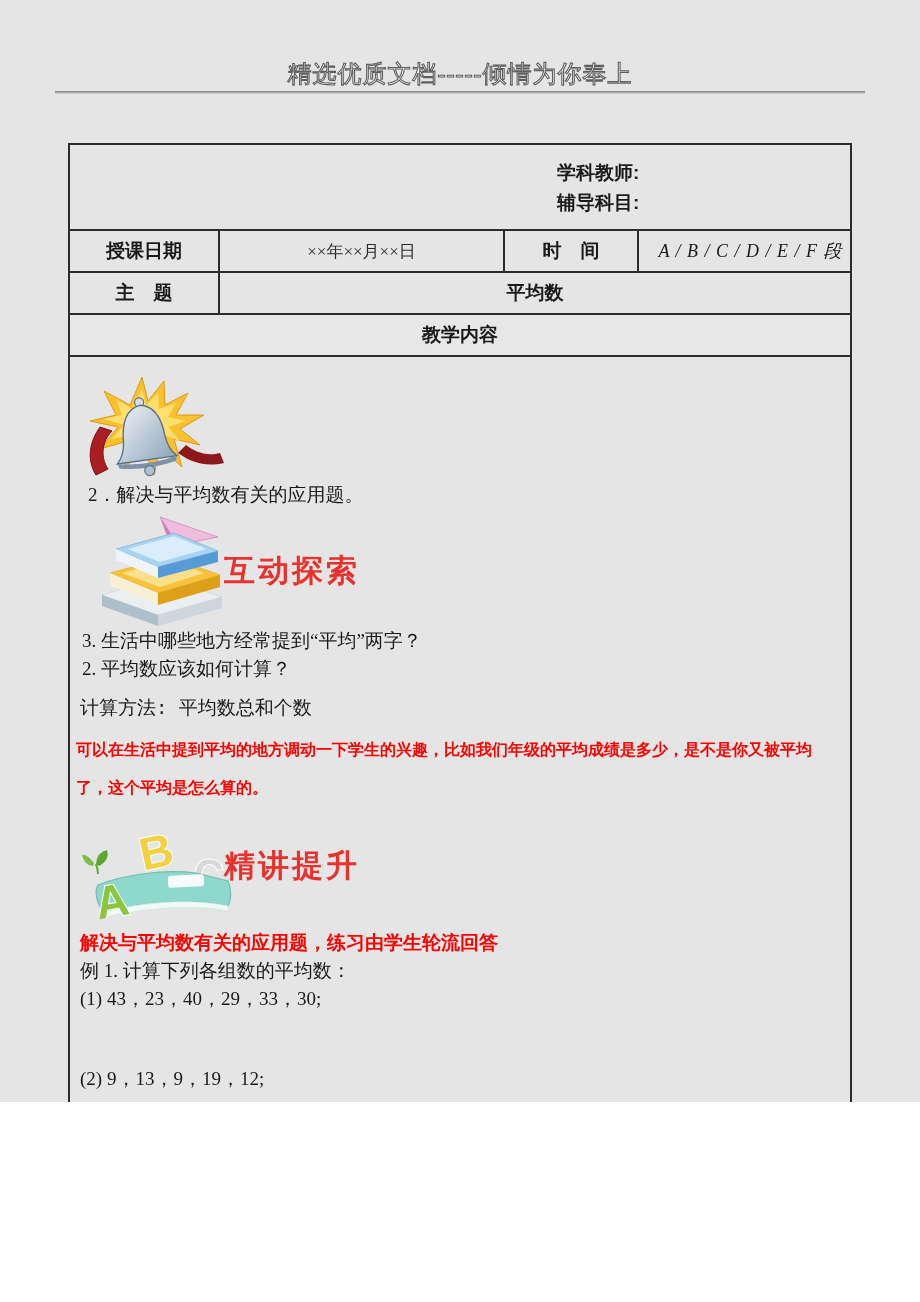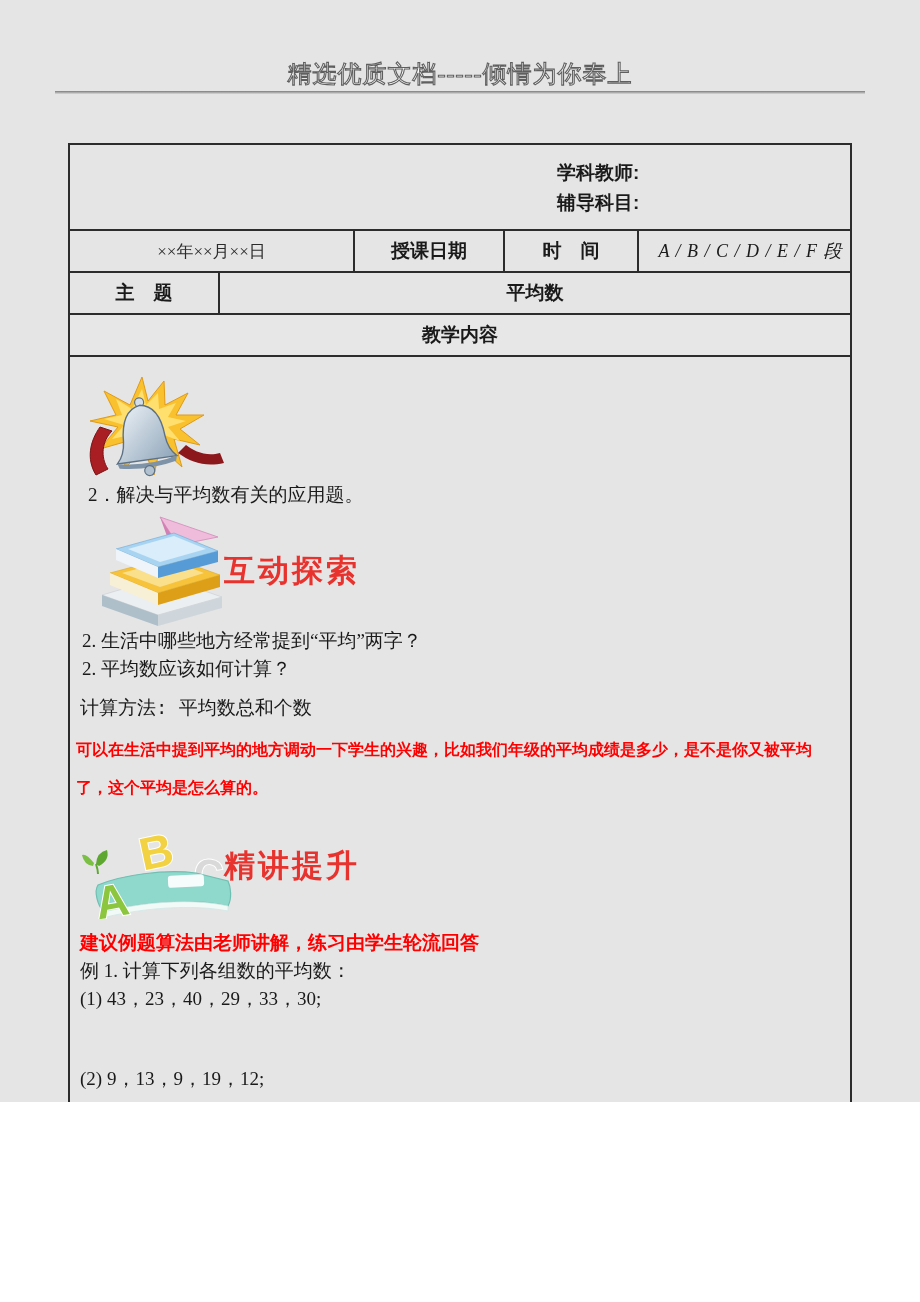--- a/index.html
+++ b/index.html
@@ -73,22 +73,22 @@
   <div class="info-table">
 
     <div class="t-row row-names">
       <div class="name-group group-right">
         <span class="bold-label">学科教师:</span>
         <span class="bold-label">辅导科目:</span>
       </div>
     </div>
 
     <div class="t-row row-mid">
+      <div class="cell v c-datelabel bold-label">授课日期</div>
       <div class="cell v c-datevalue">××年××月××日</div>
-      <div class="cell v c-datelabel bold-label">授课日期</div>
       <div class="cell v c-timelabel bold-label">时　间</div>
       <div class="cell c-timevalue">A / B / C / D / E / F 段</div>
     </div>
 
     <div class="t-row row-mid">
       <div class="cell v c-topiclabel bold-label">主　题</div>
       <div class="cell c-topicvalue bold-label">平均数</div>
     </div>
 
     <div class="t-row row-banner">
@@ -131,40 +131,40 @@
             <polygon points="40,58 88,45 122,58 78,72" fill="#fadf8d"></polygon>
             <polygon points="76,78 138,60 138,72 76,90" fill="#dd9f17"></polygon>
             <polygon points="28,58 76,78 76,90 28,70" fill="#f8efd7"></polygon>
             <polygon points="34,34 92,18 136,36 76,52" fill="#a8d4f2" stroke="#6aa7d6" stroke-width="0.6"></polygon>
             <polygon points="46,34 92,21 124,34 78,47" fill="#d9edfb"></polygon>
             <polygon points="76,52 136,36 136,47 76,63" fill="#569bd6"></polygon>
             <polygon points="34,34 76,52 76,63 34,45" fill="#eef4f9"></polygon>
           </svg>
           <span class="sec-title">互动探索</span>
         </div>
-        <div class="explore-item">2. 生活中哪些地方经常提到“平均”两字？</div>
+        <div class="explore-item">3. 生活中哪些地方经常提到“平均”两字？</div>
         <div class="explore-item">2. 平均数应该如何计算？</div>
         <div class="method-line">计算方法: 平均数总和个数</div>
         <div class="red-note">可以在生活中提到平均的地方调动一下学生的兴趣，比如我们年级的平均成绩是多少，是不是你又被平均了，这个平均是怎么算的。</div>
 
         <div class="sec-head" style="margin-top:6px;">
           <svg width="150" height="106" viewBox="0 0 150 106">
             <text x="58" y="54" transform="rotate(-12 78 40)" font-family="Liberation Sans, sans-serif" font-weight="bold" font-size="46" fill="#f2d143" stroke="#ffffff" stroke-width="2" paint-order="stroke">B</text>
             <text x="112" y="74" transform="rotate(8 124 60)" font-family="Liberation Sans, sans-serif" font-weight="bold" font-size="40" fill="#d9d9d9" stroke="#ffffff" stroke-width="2" paint-order="stroke">C</text>
             <path d="M12,50 q-8,-10 -12,-8 q2,10 11,11 z" fill="#7bbf45"></path>
             <path d="M14,51 q1,-12 11,-14 q3,10 -8,16 z" fill="#5ea832"></path>
             <path d="M14,51 q2,6 2,10" stroke="#5ea832" stroke-width="2" fill="none"></path>
             <path d="M16,72 C40,62 82,56 114,60 L146,68 C149,74 150,86 146,93 C110,85 60,89 22,99 C15,92 12,78 16,72 Z" fill="#8ed8cc" stroke="#6fbfb2" stroke-width="1.2"></path>
             <path d="M22,99 C60,89 110,85 146,93 L146,98 C110,91 62,95 24,104 Z" fill="#f2faf8" stroke="#cfe9e4" stroke-width="0.8"></path>
             <rect x="86" y="62" width="36" height="12" rx="3" fill="#ffffff" opacity="0.92" transform="rotate(-3 104 68)"></rect>
             <text x="14" y="104" transform="rotate(-10 30 92)" font-family="Liberation Sans, sans-serif" font-weight="bold" font-size="46" fill="#8cc63e" stroke="#ffffff" stroke-width="2" paint-order="stroke">A</text>
           </svg>
           <span class="sec-title">精讲提升</span>
         </div>
-        <div class="red-suggestion">建议例题算法由老师讲解，练习由学生轮流回答</div>
+        <div class="red-suggestion">解决与平均数有关的应用题，练习由学生轮流回答</div>
         <div class="example-line">例 1. 计算下列各组数的平均数：</div>
         <div class="example-line">(1) 43，23，40，29，33，30;</div>
         <div class="example-line example-gap">(2) 9，13，9，19，12;</div>
 
       </div>
     </div>
   </div>
 
   <div class="rule rule-bottom"></div>
   <div class="page-footer-text">专心---专注---专业</div>

